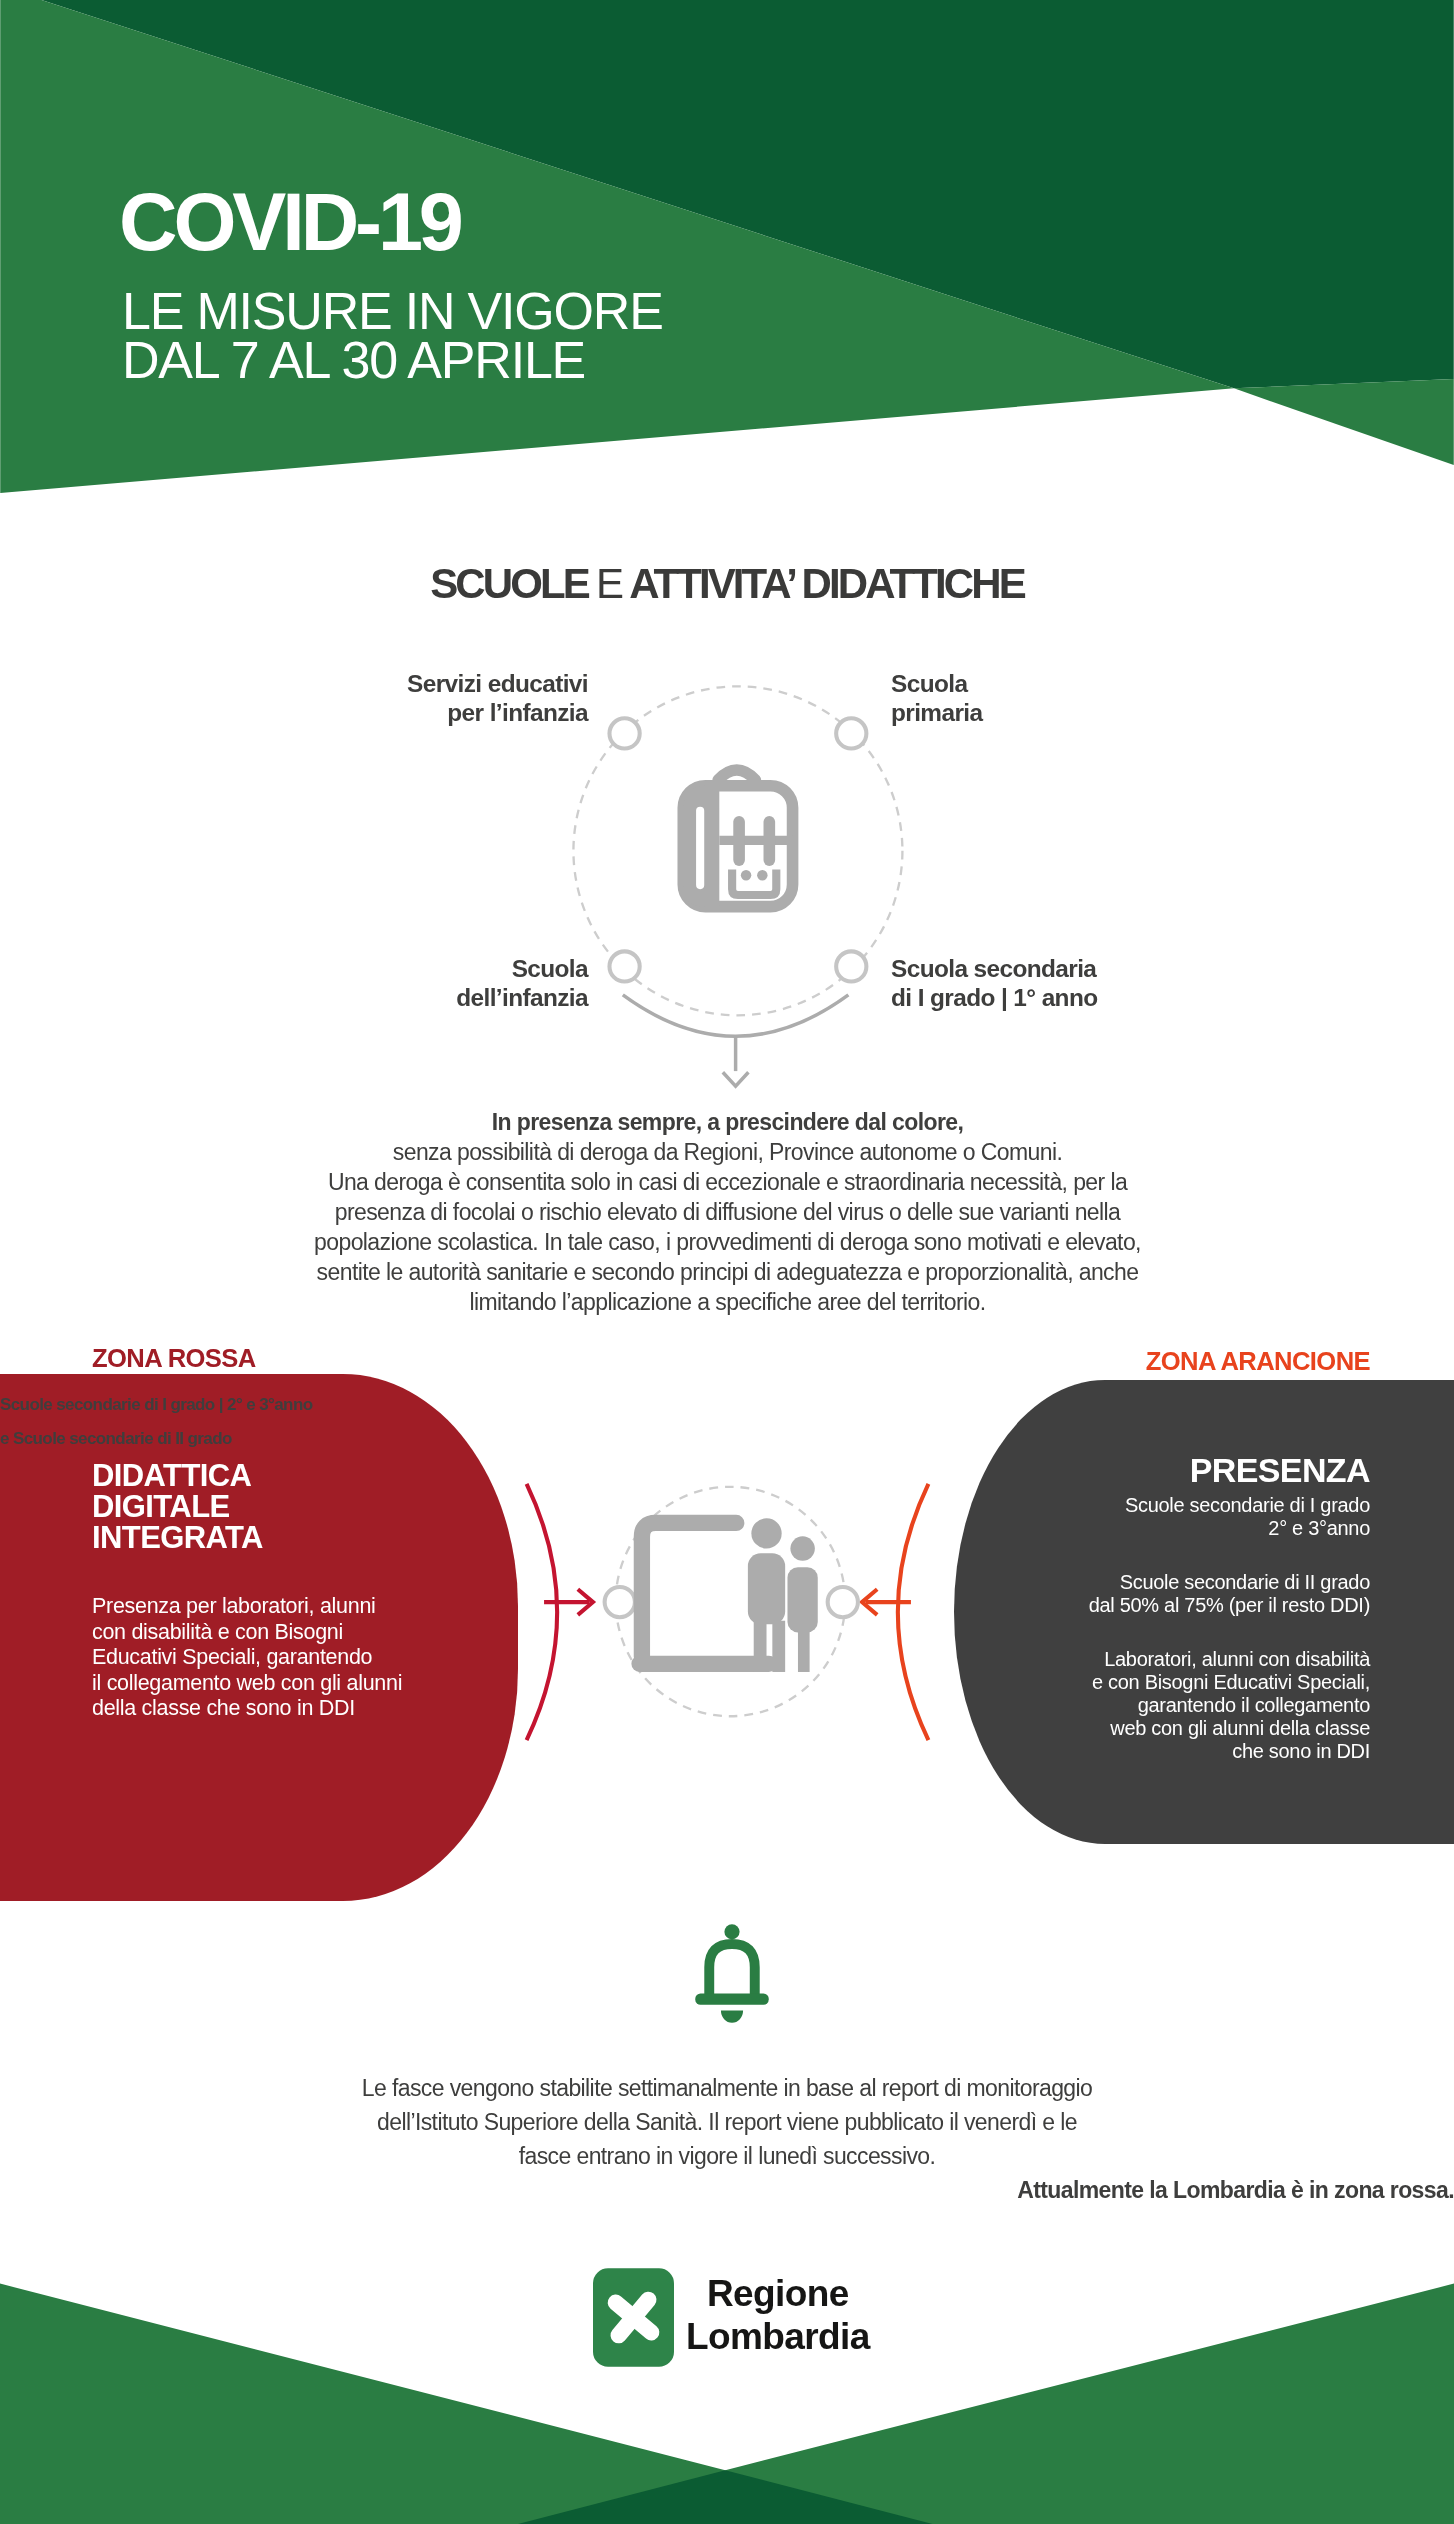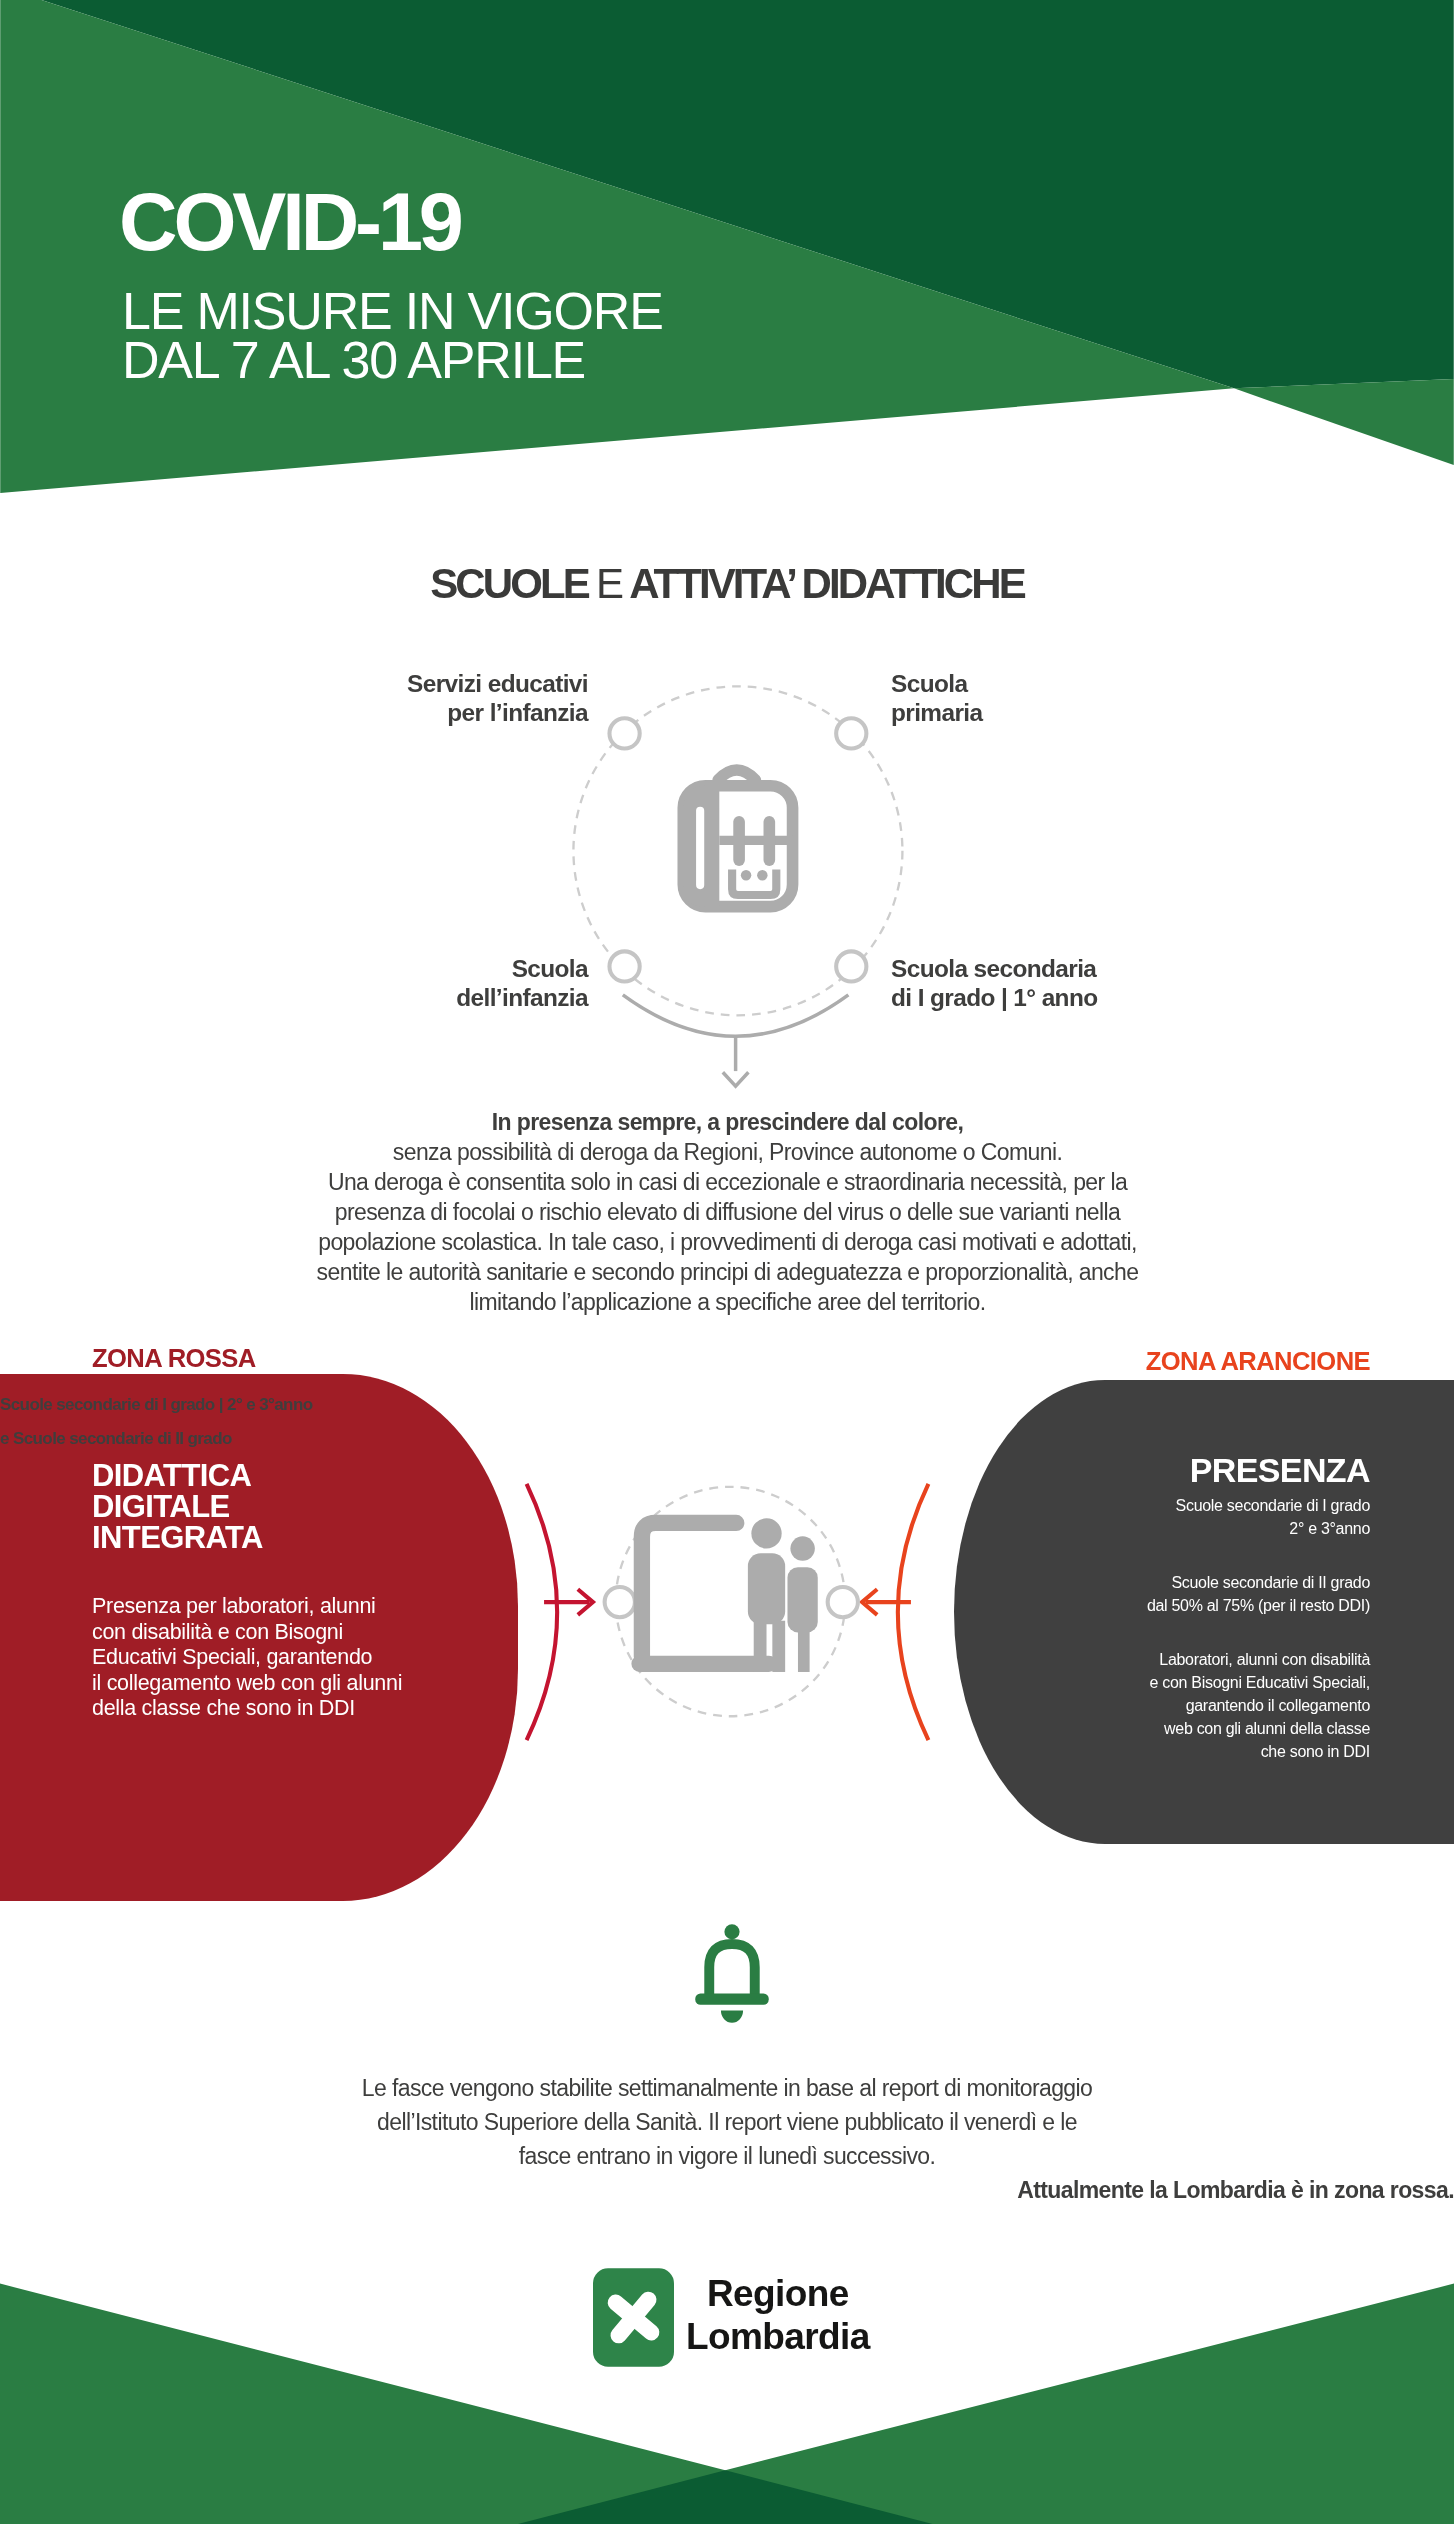--- a/index.html
+++ b/index.html
@@ -36,21 +36,21 @@
   .blob-left{left:0;top:1374px;width:518px;height:527px;background:#A01D26;
     border-radius:0 175px 175px 0 / 0 232px 232px 0;color:#fff;}
   .blob-left .inner{position:absolute;left:92px;top:86px;}
   .didattica{font-size:31px;line-height:31px;font-weight:700;letter-spacing:-0.6px;}
   .blob-body{margin-top:41px;font-size:21.5px;line-height:25.6px;letter-spacing:-0.3px;}
 
   .blob-right{left:954px;top:1380px;width:500px;height:464px;background:#404040;
     border-radius:151px 0 0 151px / 232px 0 0 232px;color:#fff;}
   .blob-right .inner{position:absolute;right:84px;top:71px;text-align:right;}
   .presenza{font-size:34px;font-weight:700;letter-spacing:-0.6px;}
-  .rgroup{font-size:16px;line-height:23px;letter-spacing:-0.3px;margin-top:31px;}
+  .rgroup{font-size:20px;line-height:23px;letter-spacing:-0.3px;margin-top:31px;}
   .rgroup.first{margin-top:3.5px;}
 
   .center-heading{left:0;right:0;top:1388px;text-align:left;font-size:17px;line-height:34px;font-weight:700;letter-spacing:-0.6px;color:#3E3E3D;}
 
   
   .bottom-note{left:0;right:0;top:2071px;text-align:center;font-size:23px;line-height:34px;letter-spacing:-0.6px;color:#3E3E3D;}
   .bottom-note .b{font-weight:700;text-align:right;}
   .logo-text{left:686px;top:2272px;font-size:37px;line-height:43px;font-weight:700;letter-spacing:-0.6px;color:#161615;text-align:center;}
 </style>
 </head>
@@ -115,21 +115,21 @@
       <path d="M384,694 V752"></path>
       <path d="M362,754 L384,778 L406,754"></path>
     </g>
   </svg>
 
   <div class="abs presence-par">
     <div class="b">In presenza sempre, a prescindere dal colore,</div>
     <div>senza possibilità di deroga da Regioni, Province autonome o Comuni.</div>
     <div>Una deroga è consentita solo in casi di eccezionale e straordinaria necessità, per la</div>
     <div>presenza di focolai o rischio elevato di diffusione del virus o delle sue varianti nella</div>
-    <div>popolazione scolastica. In tale caso, i provvedimenti di deroga casi motivati e adottati,</div>
+    <div>popolazione scolastica. In tale caso, i provvedimenti di deroga sono motivati e elevato,</div>
     <div>sentite le autorità sanitarie e secondo principi di adeguatezza e proporzionalità, anche</div>
     <div>limitando l’applicazione a specifiche aree del territorio.</div>
   </div>
 
   <div class="abs zone-label rossa">ZONA ROSSA</div>
   <div class="abs zone-label arancione">ZONA ARANCIONE</div>
 
   <div class="abs blob-left">
     <div class="inner">
       <div class="didattica">

